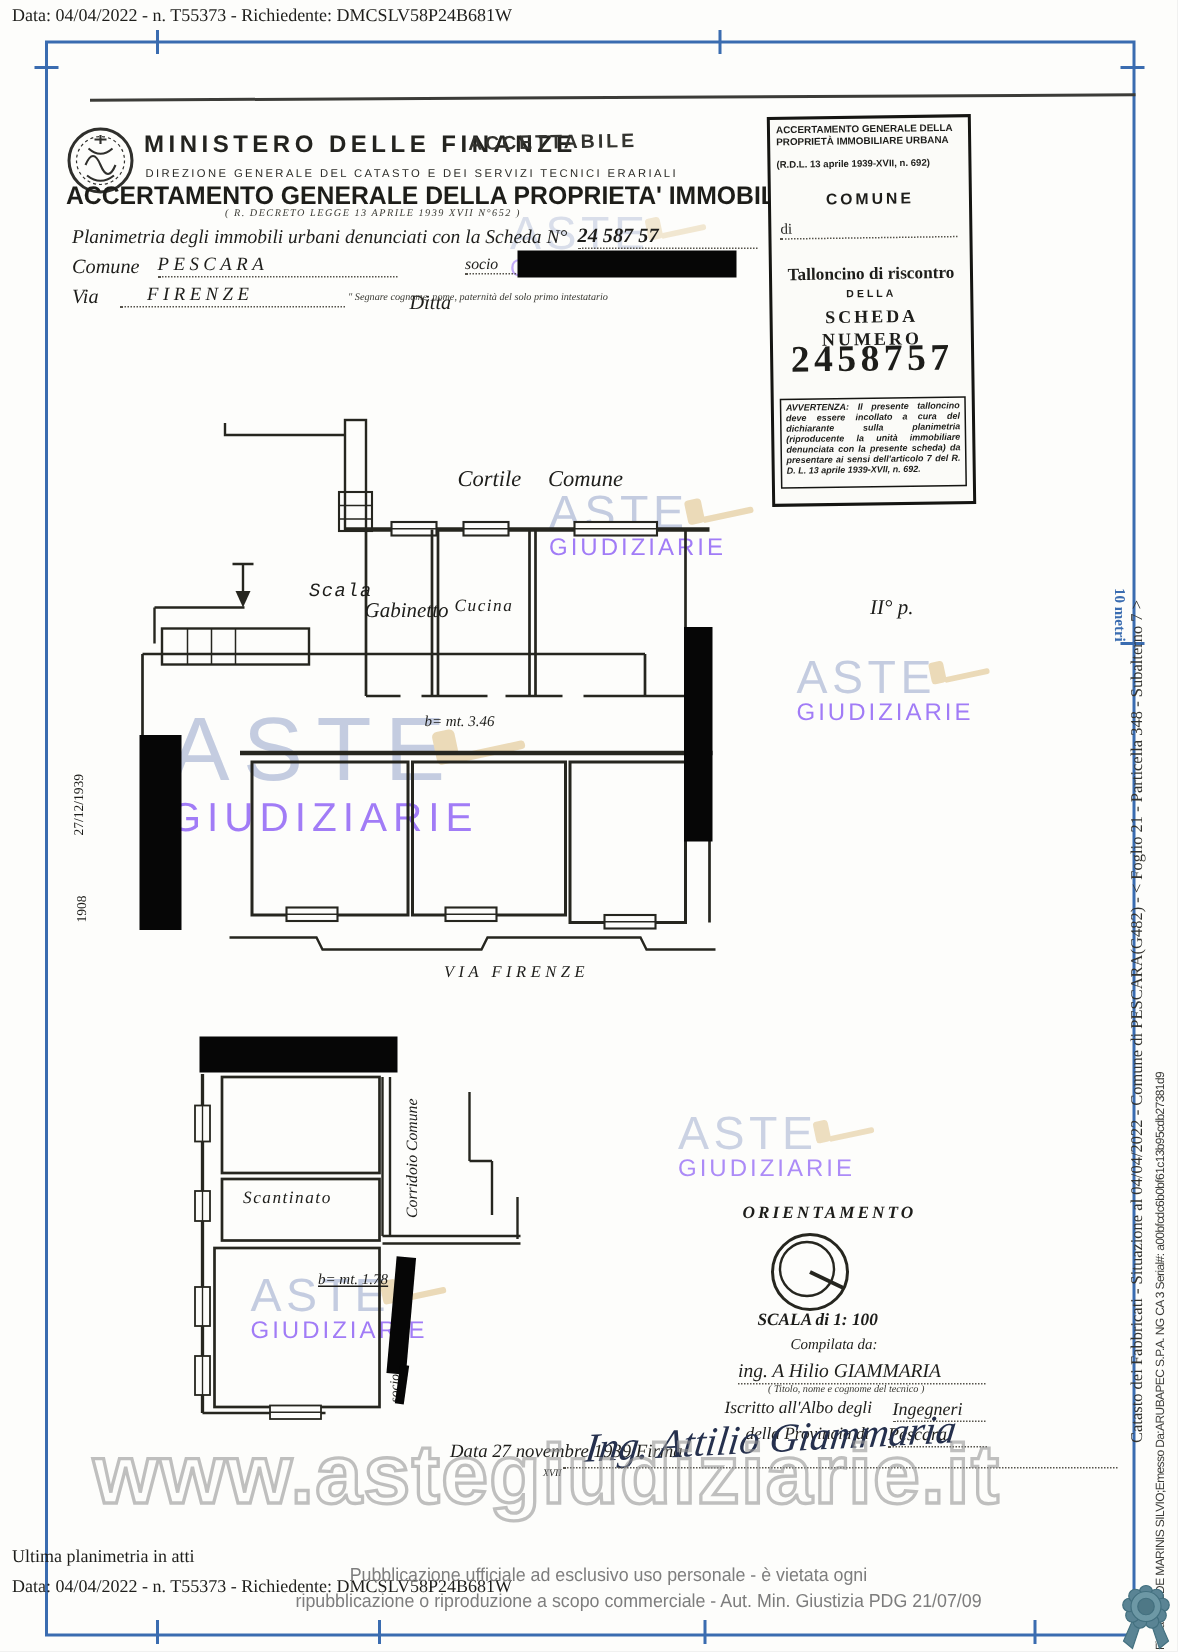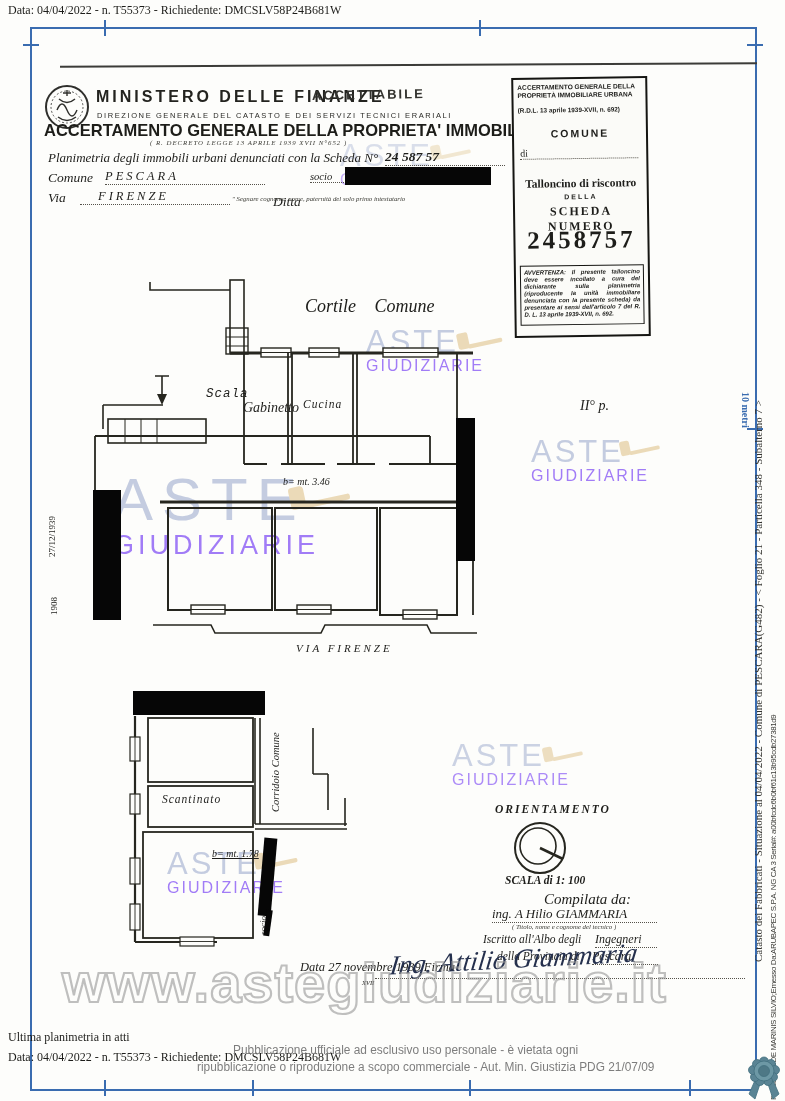--- a/index.html
+++ b/index.html
@@ -165,21 +165,21 @@
       <rect x="212" y="327" width="34" height="9" stroke-width="1.4" fill="#fdfdfb"></rect>
         <path d="M212,331.5 h34" stroke-width="1"></path>
       <rect x="318" y="332" width="34" height="9" stroke-width="1.4" fill="#fdfdfb"></rect>
         <path d="M318,336.5 h34" stroke-width="1"></path>
       <path d="M68,347 H126 L130,355 H236 L240,347 H342 L346,355 H392" stroke-width="1.6"></path>
       <path d="M388,224 V337" stroke-width="1.8"></path>
     </g>
     <polygon points="72,116 82,116 77,127" fill="#26261f"></polygon>
   </svg>
 
-  <div class="abs hand" style="left:305px;top:296px;font-size:18px;word-spacing:14px;">Cortile   Comune</div>
+  <div class="abs hand" style="left:305px;top:312px;font-size:15px;word-spacing:14px;">Cortile   Comune</div>
   <div class="abs hand" style="left:206px;top:387px;font-size:12.5px;letter-spacing:1px;font-family:Liberation Mono, monospace;">Scala</div>
   <div class="abs hand" style="left:243px;top:400px;font-size:14px;">Gabinetto</div>
   <div class="abs hand" style="left:303px;top:398px;font-size:11.5px;letter-spacing:1px;">Cucina</div>
   <div class="abs hand" style="left:283px;top:476px;font-size:10px;">b= mt. 3.46</div>
   <div class="abs hand" style="left:296px;top:642px;font-size:11px;letter-spacing:3px;">VIA FIRENZE</div>
   <div class="abs hand" style="left:580px;top:398px;font-size:14px;">II° p.</div>
   <div class="abs vtext serif" style="left:47px;top:505px;height:62px;font-size:9px;">27/12/1939</div>
   <div class="abs vtext serif" style="left:49px;top:590px;height:32px;font-size:9px;">1908</div>
 
   <div class="redact" style="left:93px;top:490px;width:28px;height:130px;"></div>
@@ -217,21 +217,21 @@
   <div class="redact" style="left:261px;top:838px;width:13px;height:78px;transform:rotate(5deg);"></div>
   <div class="redact" style="left:265px;top:910px;width:6px;height:26px;transform:rotate(8deg);"></div>
 
   <div class="abs hand" style="left:495px;top:803px;font-size:11.5px;font-weight:bold;letter-spacing:2px;">ORIENTAMENTO</div>
   <svg class="abs" style="left:500px;top:816px;" width="80" height="64" viewBox="0 0 80 64">
     <circle cx="40" cy="32" r="25" fill="none" stroke="#26261f" stroke-width="2"></circle>
     <circle cx="38" cy="30" r="18" fill="none" stroke="#26261f" stroke-width="1.6"></circle>
     <path d="M40,32 L63,43" stroke="#26261f" stroke-width="2.6"></path>
   </svg>
   <div class="abs hand" style="left:505px;top:874px;font-size:11.5px;font-weight:bold;">SCALA di 1: 100</div>
-  <div class="abs hand" style="left:544px;top:891px;font-size:15px;">Compilata da:</div>
+  <div class="abs hand" style="left:527px;top:891px;font-size:10px;">Compilata da:</div>
   <div class="abs hand dotted" style="left:492px;top:906px;width:165px;font-size:13px;">ing.  A Hilio  GIAMMARIA</div>
   <div class="abs hand" style="left:512px;top:923px;font-size:6.8px;color:#3a3a34;">( Titolo, nome e cognome del tecnico )</div>
   <div class="abs hand" style="left:483px;top:933px;font-size:11.5px;">Iscritto all'Albo degli</div>
   <div class="abs hand dotted" style="left:595px;top:932px;width:62px;font-size:12px;">Ingegneri</div>
   <div class="abs hand" style="left:497px;top:950px;font-size:11.5px;">della Provincia di</div>
   <div class="abs hand dotted" style="left:592px;top:949px;width:66px;font-size:12px;">Pescara</div>
   <div class="abs hand" style="left:300px;top:960px;font-size:12.5px;">Data 27 novembre 1939 Firma</div>
   <div class="abs hand" style="left:362px;top:979px;font-size:6.5px;">XVII</div>
   <div class="abs" style="left:390px;top:944px;font-size:27px;font-family:'Liberation Serif',serif;font-style:italic;color:#25304d;transform:rotate(-3deg) skewX(-10deg);white-space:nowrap;">Ing. Attilio Giammaria</div>
   <div class="abs dotted" style="left:375px;top:968px;width:370px;height:10px;"></div>

